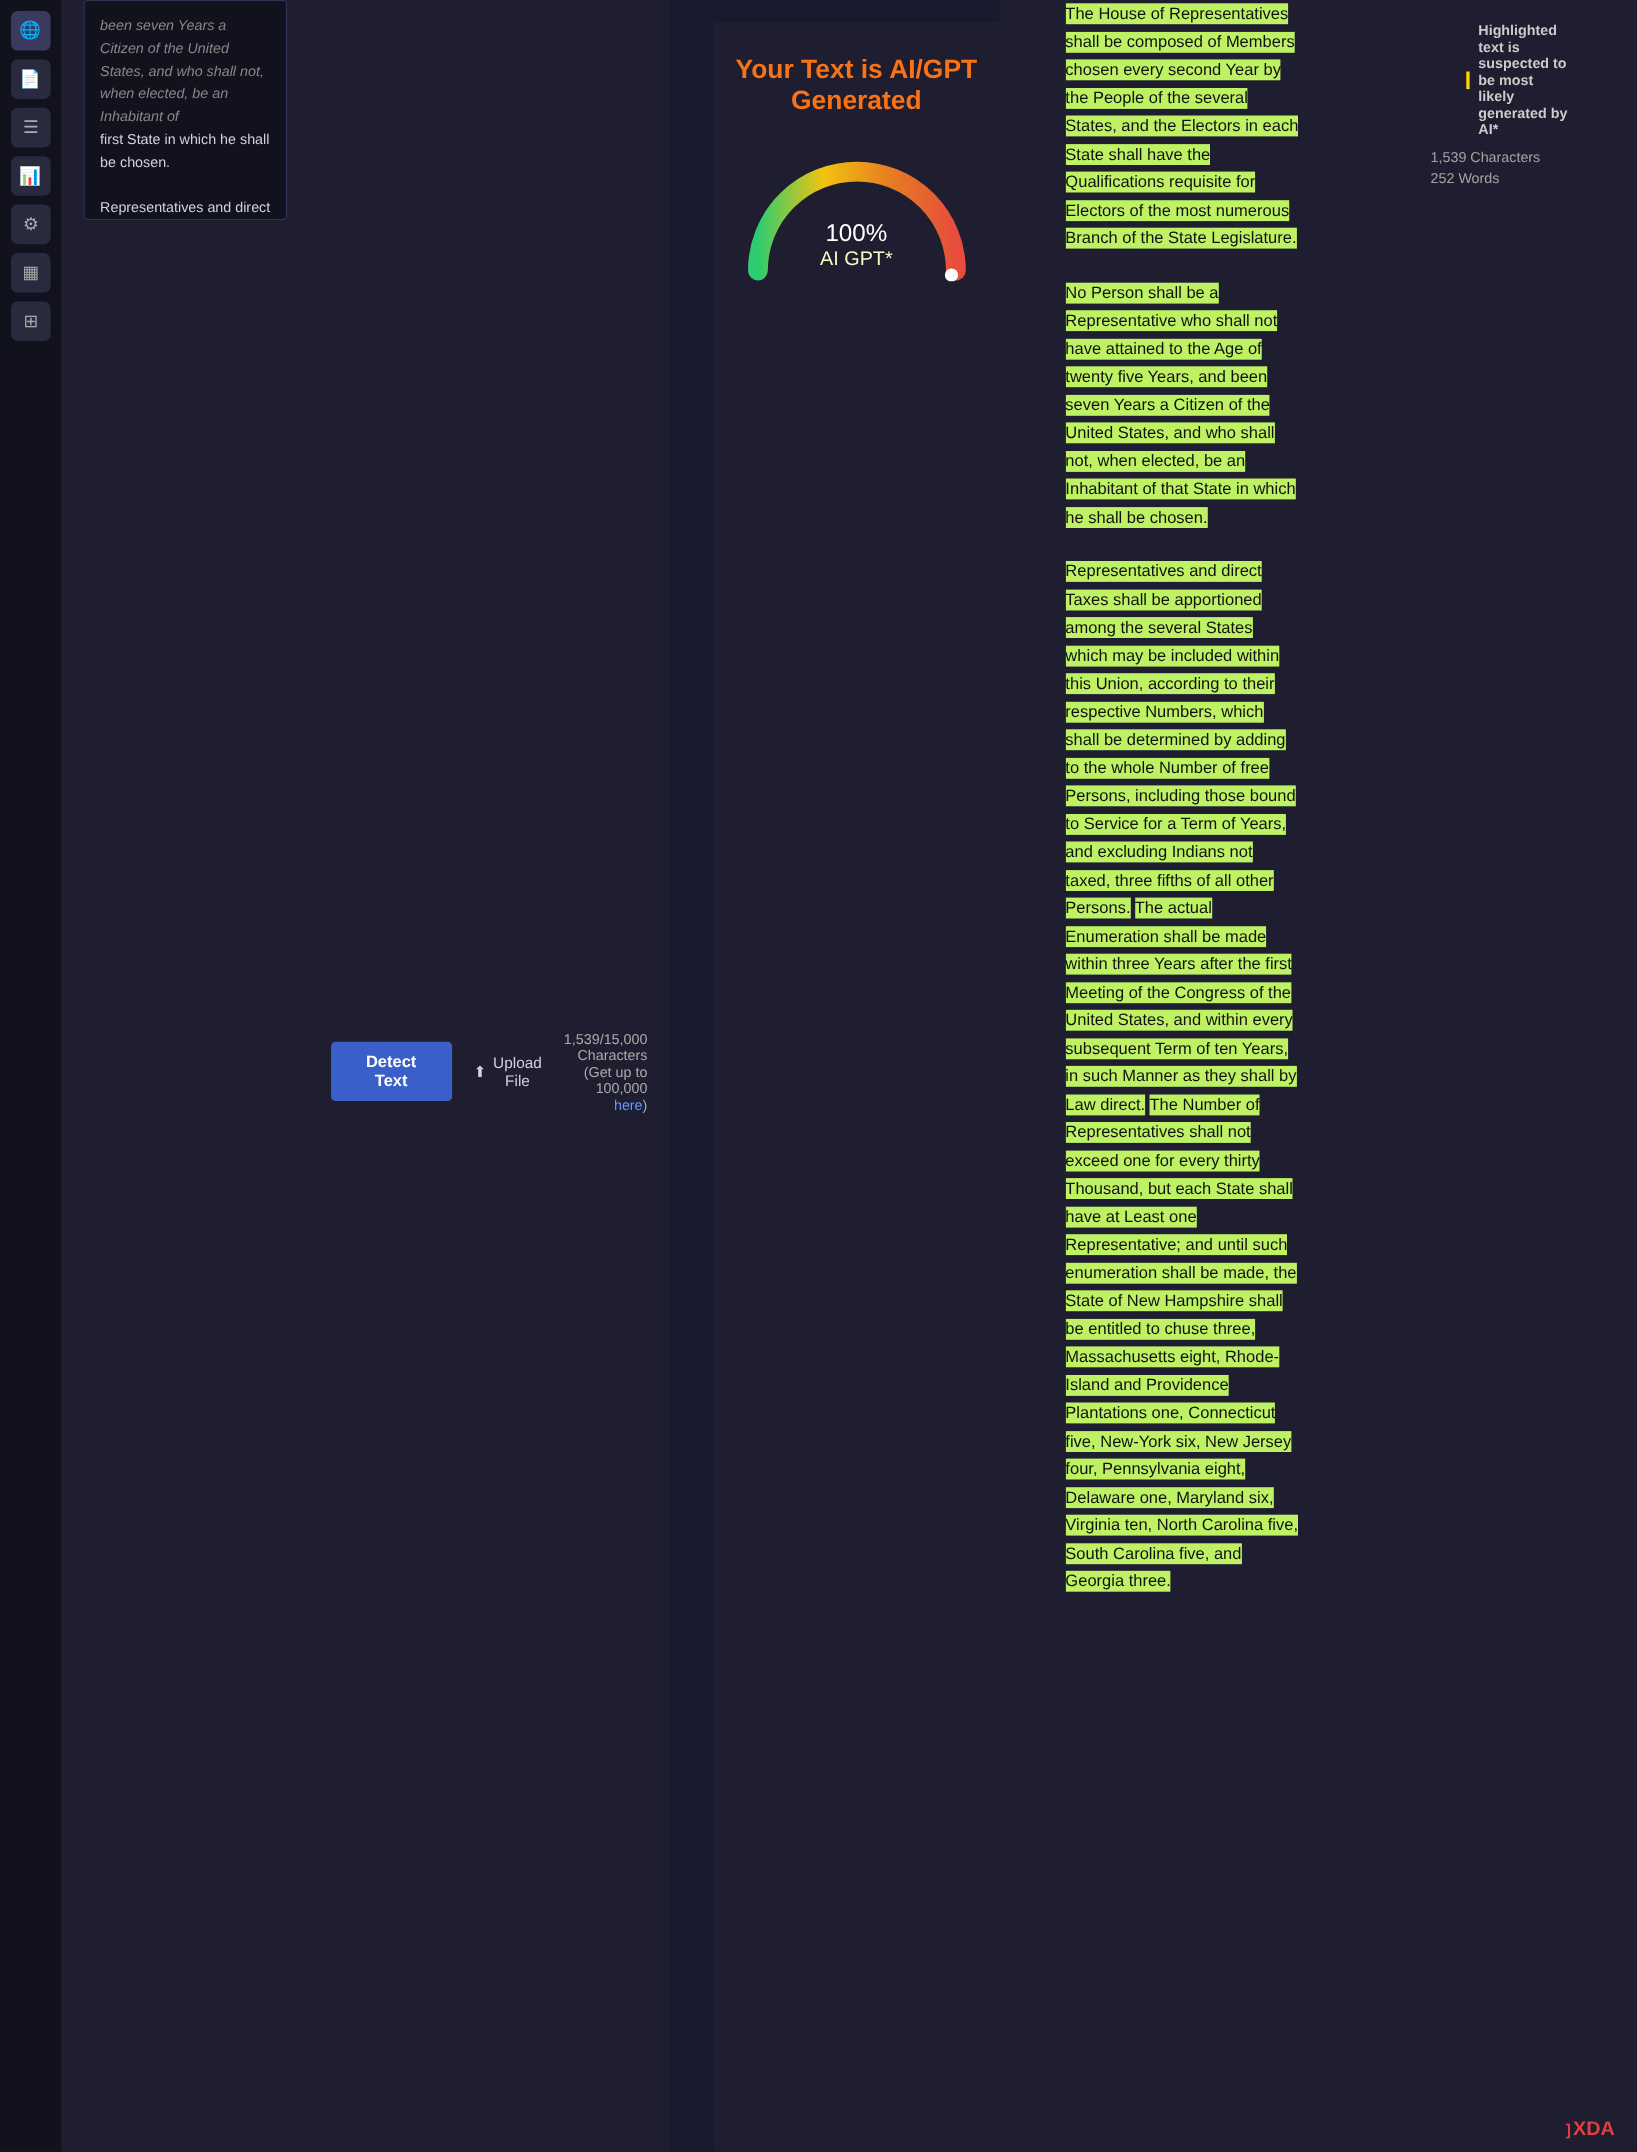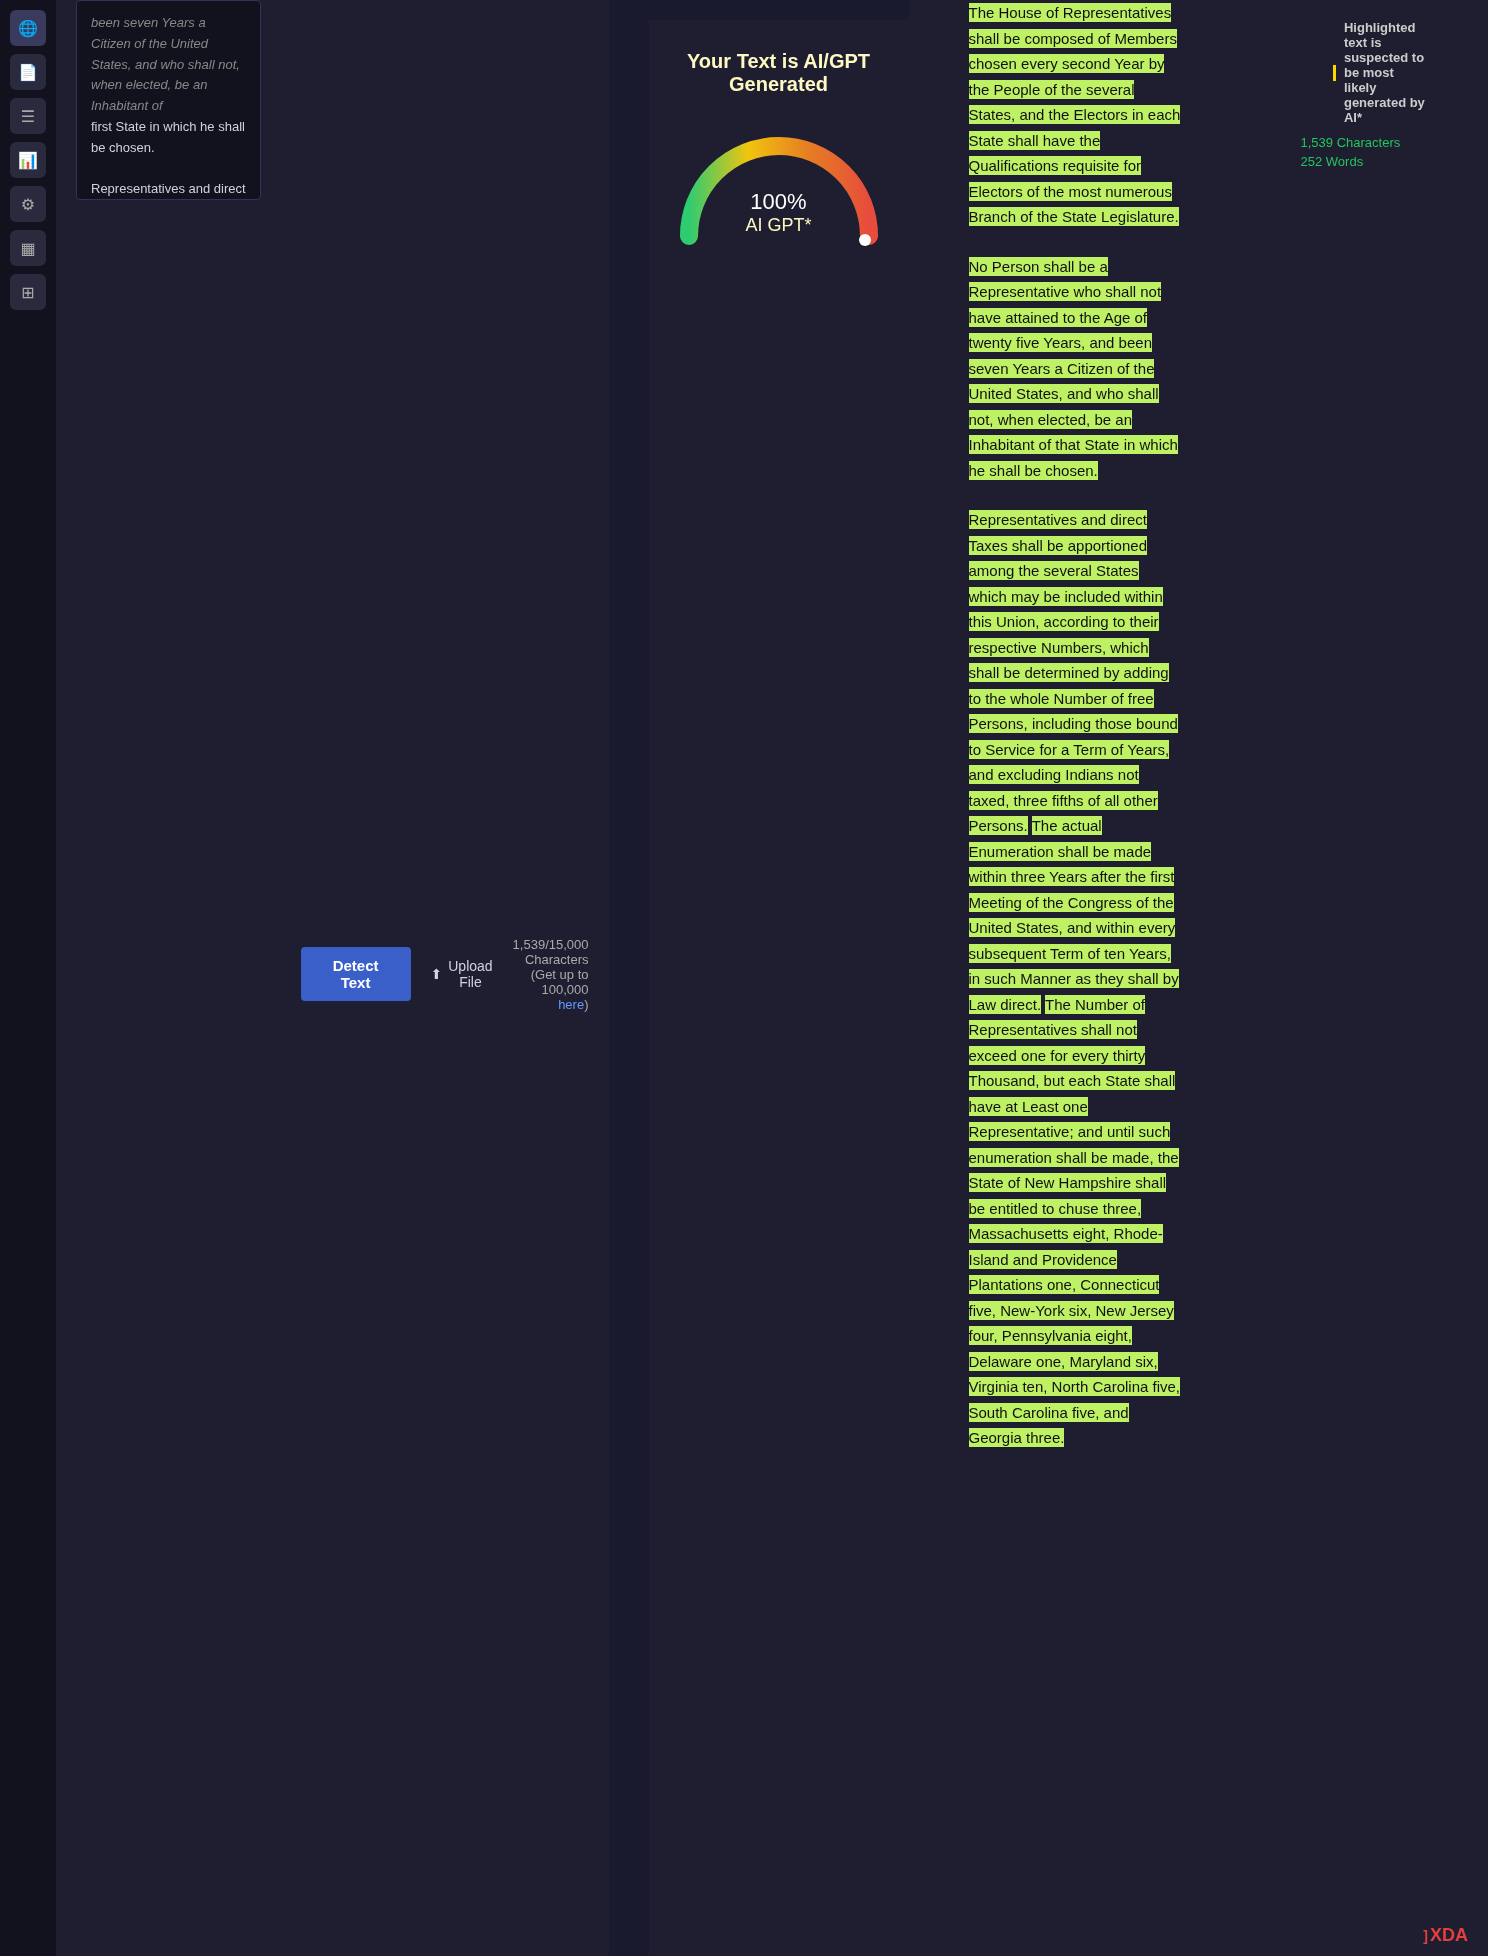--- a/index.html
+++ b/index.html
@@ -127,23 +127,23 @@
 
     
     .results-section {
       background-color: #1e1e30;
       margin-top: 20px;
       padding: 30px 20px;
     }
 
     .result-title {
       text-align: center;
-      font-size: 20px;
+      font-size: 24px;
       font-weight: bold;
-      color: #fef9c3;
+      color: #f97316;
       margin-bottom: 30px;
     }
 
     
     .gauge-container {
       display: flex;
       justify-content: center;
       margin-bottom: 30px;
     }
 
@@ -220,21 +220,21 @@
     }
 
     .legend-text {
       font-size: 13px;
       color: #ccc;
       font-weight: bold;
     }
 
     .stats-text {
       font-size: 13px;
-      color: #22c55e;
+      color: #a3a3a3;
       margin-bottom: 4px;
     }
 
     .divider {
       height: 1px;
       background-color: #2a2a3e;
       margin: 0 20px;
     }
   </style>
 </head>

